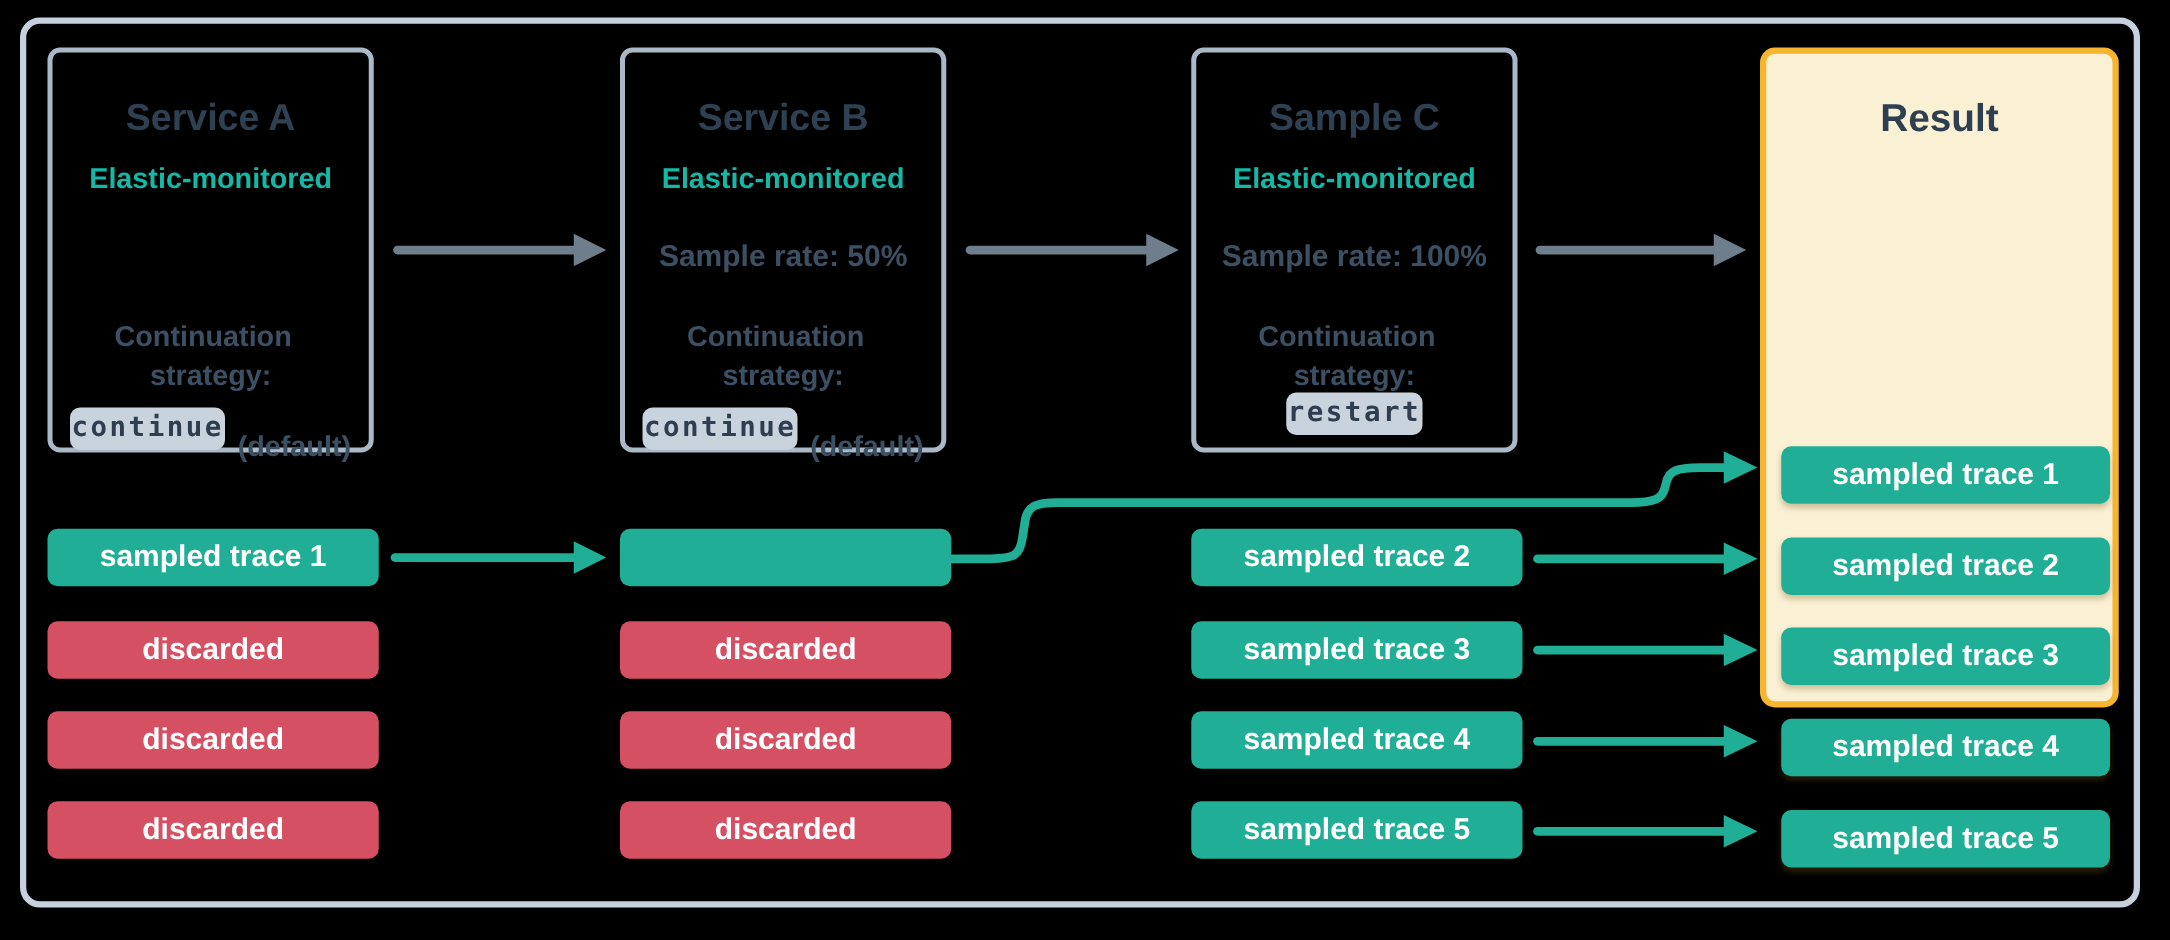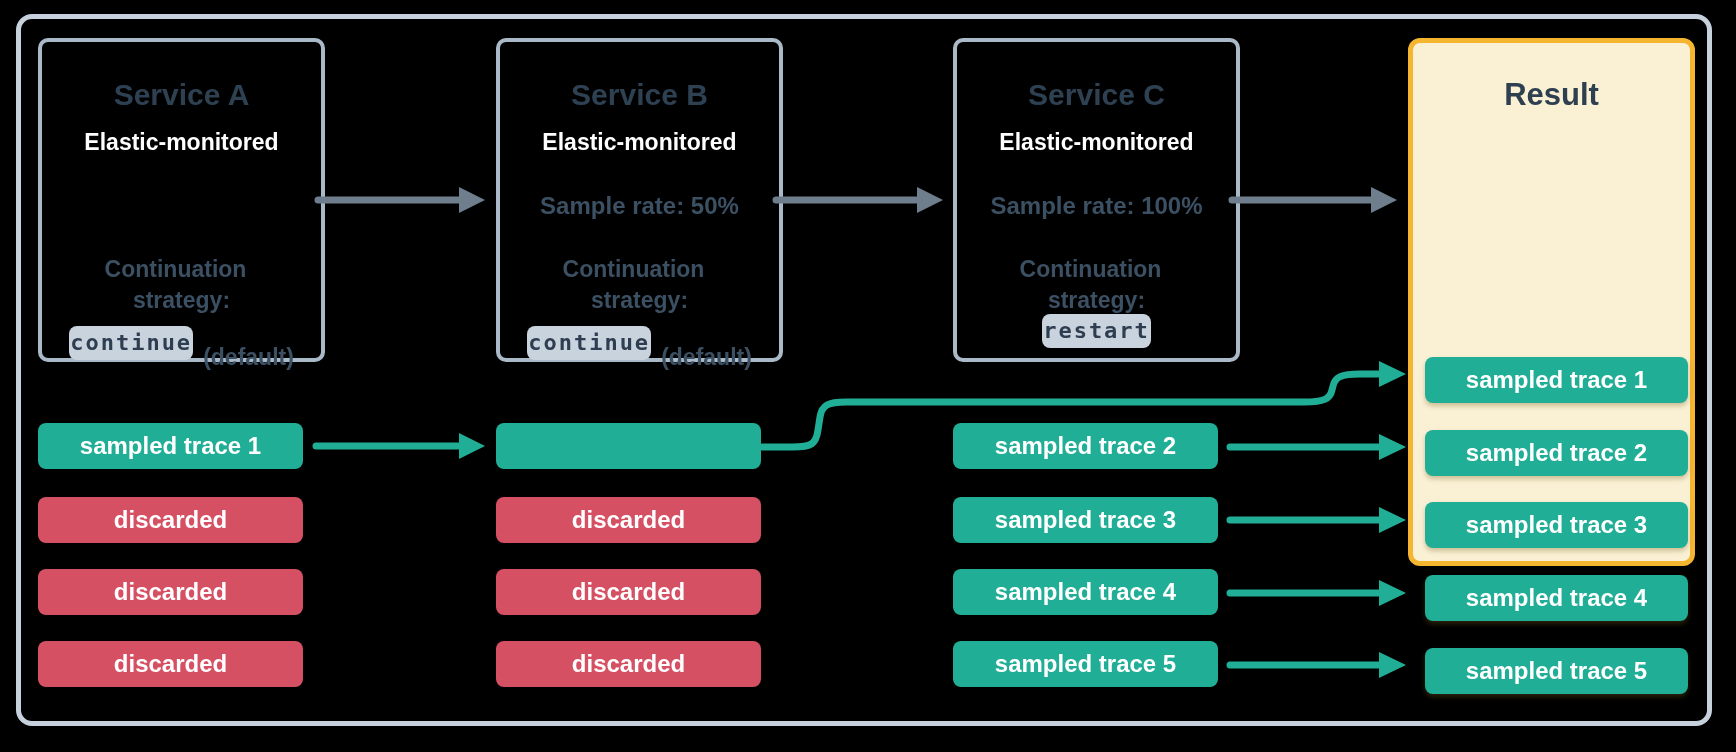--- a/index.html
+++ b/index.html
@@ -5,30 +5,30 @@
   html,body{margin:0;padding:0;background:#000;}
   .canvas{
     position:relative;width:1736px;height:752px;background:#000;overflow:hidden;
     font-family:"Liberation Sans",sans-serif;
   }
   .frame{
     position:absolute;left:16px;top:14px;width:1696px;height:712px;
     border:5px solid #C7D1DD;border-radius:16px;box-sizing:border-box;
   }
   .service-box{
-    position:absolute;top:38px;width:287px;height:324px;box-sizing:border-box;
+    position:absolute;top:38px;width:261px;height:324px;box-sizing:border-box;
     border:4px solid #AAB9C8;border-radius:10px;background:transparent;
   }
   .service-box.a{left:38px;}
   .service-box.b{left:496px;}
   .service-box.c{left:953px;}
   .svc-title{position:absolute;left:0;right:0;top:36px;text-align:center;
     font-size:30px;font-weight:bold;color:#2E4152;}
   .svc-sub{position:absolute;left:0;right:0;top:87px;text-align:center;
-    font-size:23px;font-weight:bold;color:#ffffff;}
+    font-size:23px;font-weight:bold;color:#14b8a6;}
   .svc-rate{position:absolute;left:0;right:0;top:150px;text-align:center;
     font-size:24px;font-weight:bold;color:#3C5063;}
   .svc-cont1{position:absolute;left:0;right:12px;top:214px;text-align:center;
     font-size:23px;font-weight:bold;color:#3C5063;}
   .svc-cont2{position:absolute;left:0;right:0;top:245px;text-align:center;
     font-size:23px;font-weight:bold;color:#3C5063;}
   .strategy-row{position:absolute;left:0;right:0;top:272px;display:flex;
     justify-content:center;align-items:center;gap:10px;}
   .strategy-badge{
     font-family:"DejaVu Sans Mono","Liberation Mono",monospace;
@@ -95,21 +95,21 @@
     <div class="svc-rate">Sample rate: 50%</div>
     <div class="svc-cont1">Continuation</div>
     <div class="svc-cont2">strategy:</div>
     <div class="strategy-row">
       <span class="strategy-badge">continue</span>
       <span class="strategy-note">(default)</span>
     </div>
   </div>
 
   <div class="service-box c">
-    <div class="svc-title">Service C</div>
+    <div class="svc-title">Sample C</div>
     <div class="svc-sub">Elastic-monitored</div>
     <div class="svc-rate">Sample rate: 100%</div>
     <div class="svc-cont1">Continuation</div>
     <div class="svc-cont2">strategy:</div>
     <div class="strategy-row">
       <span class="strategy-badge">restart</span>
 
     </div>
   </div>
 

